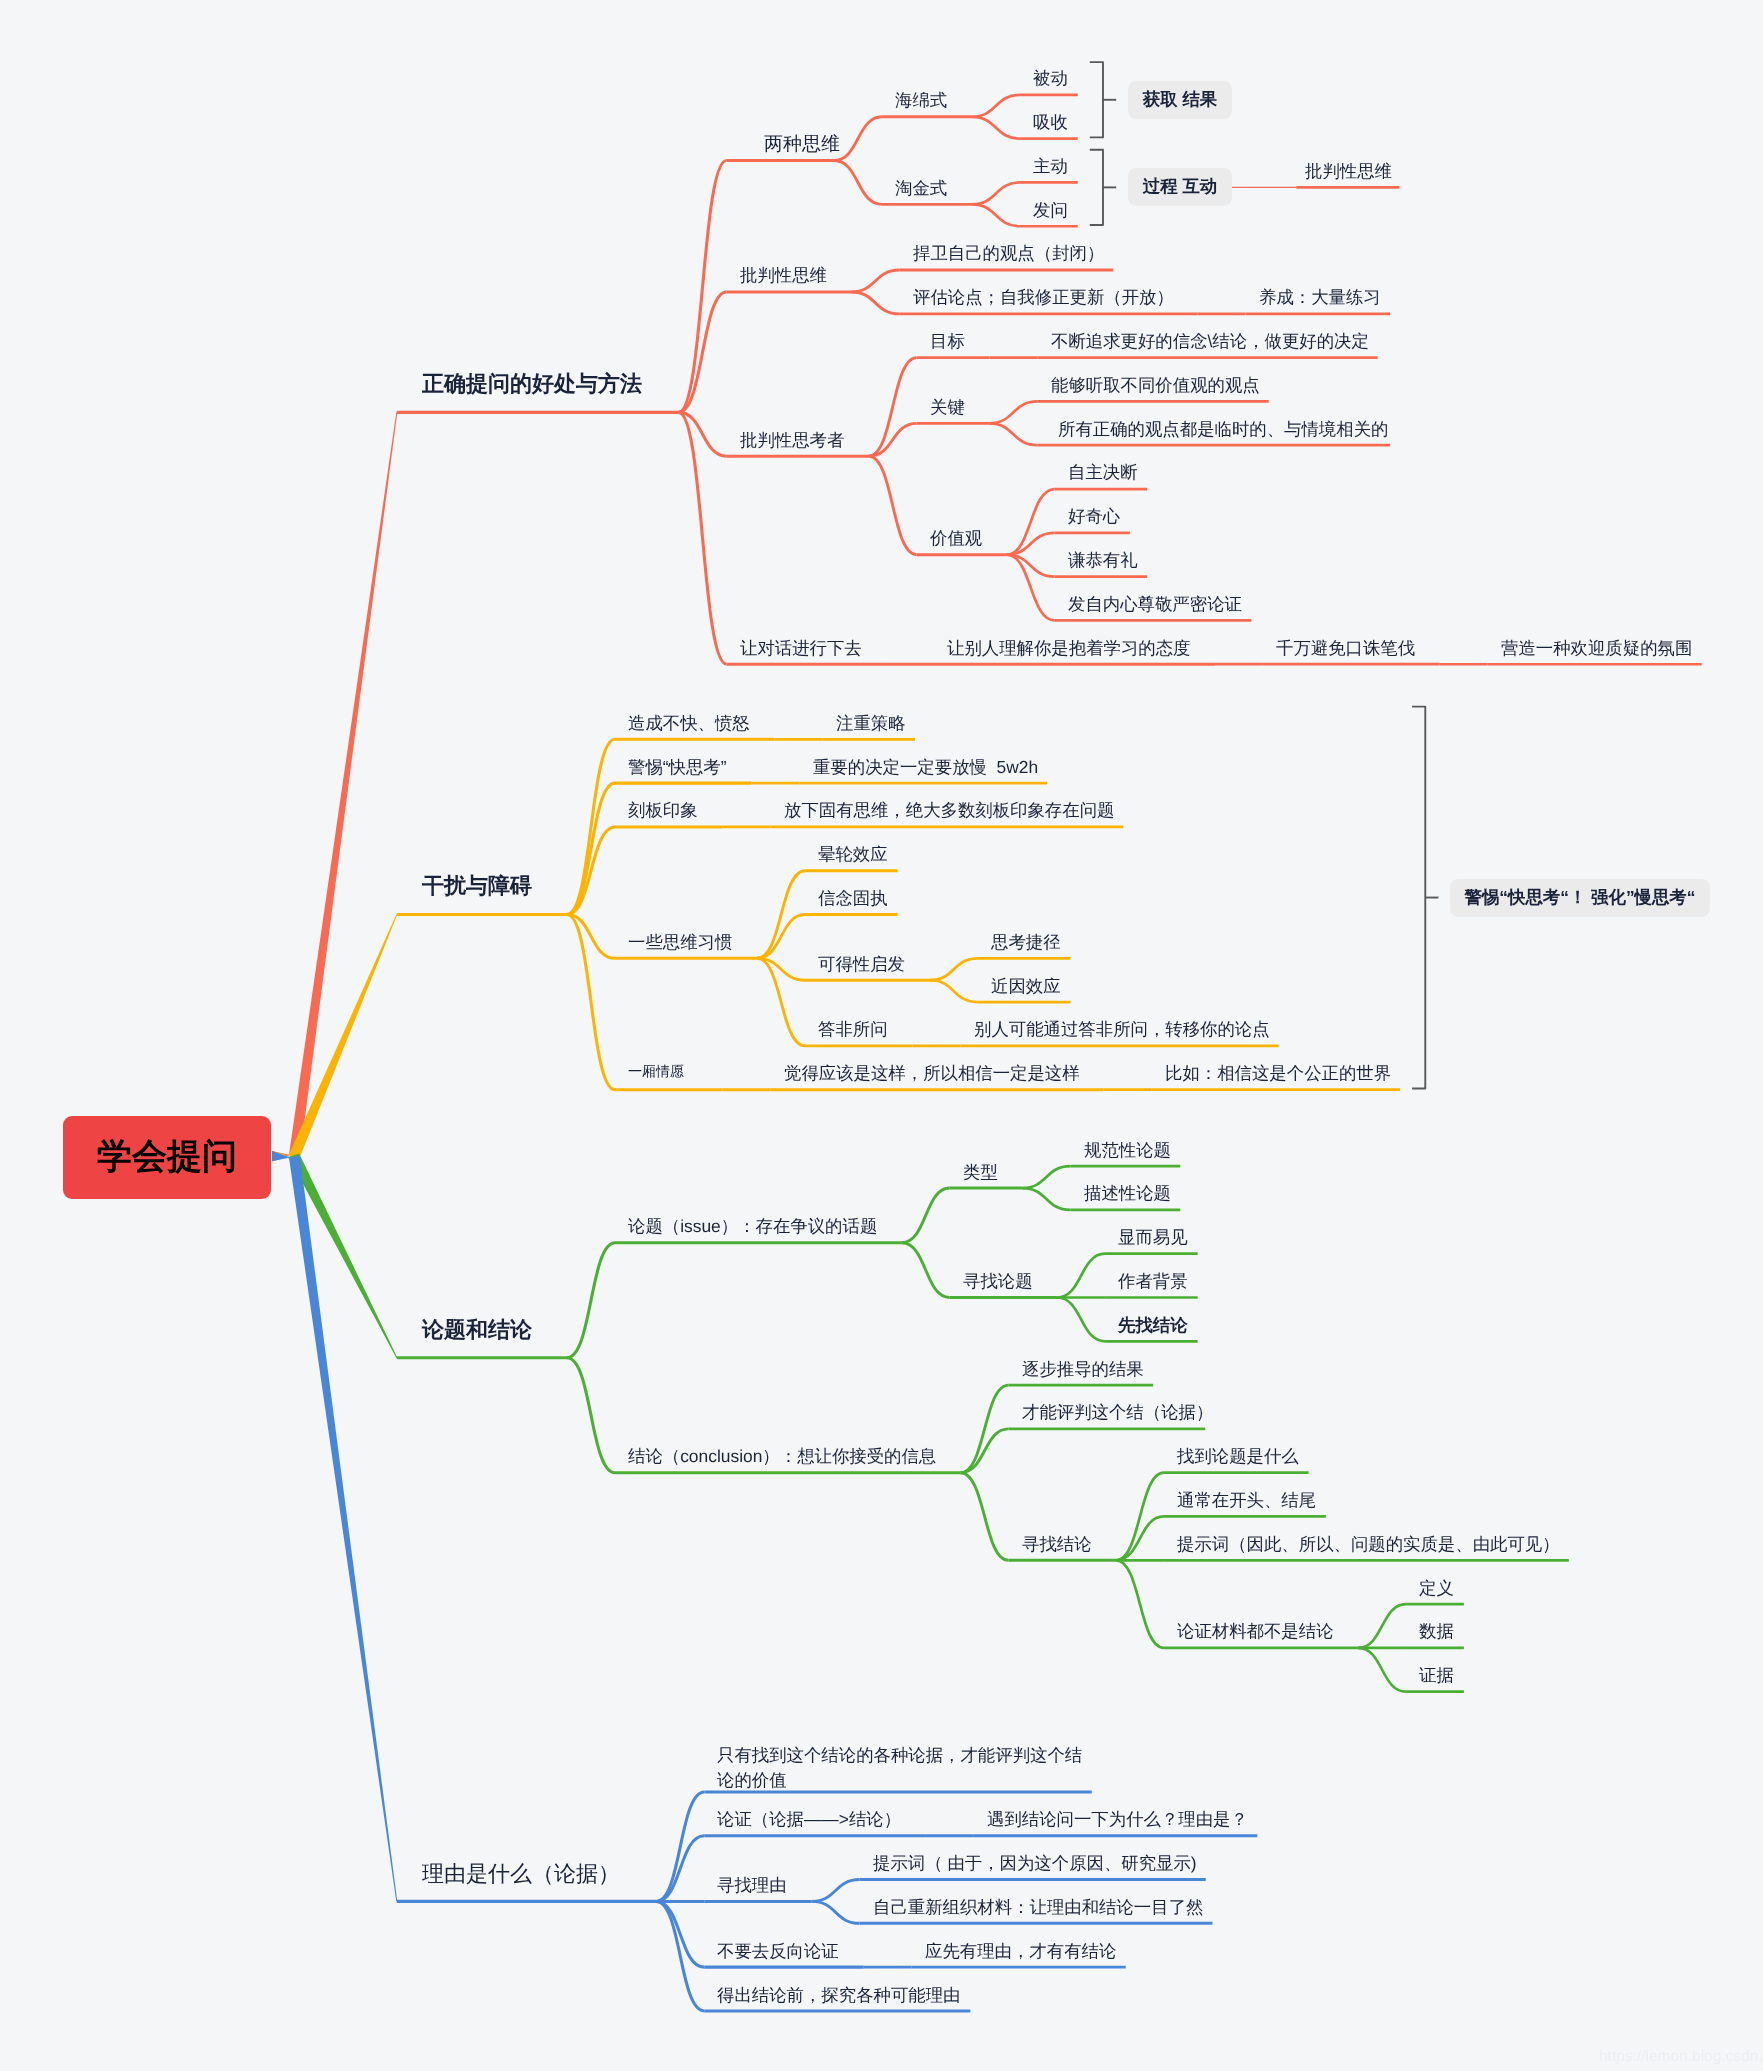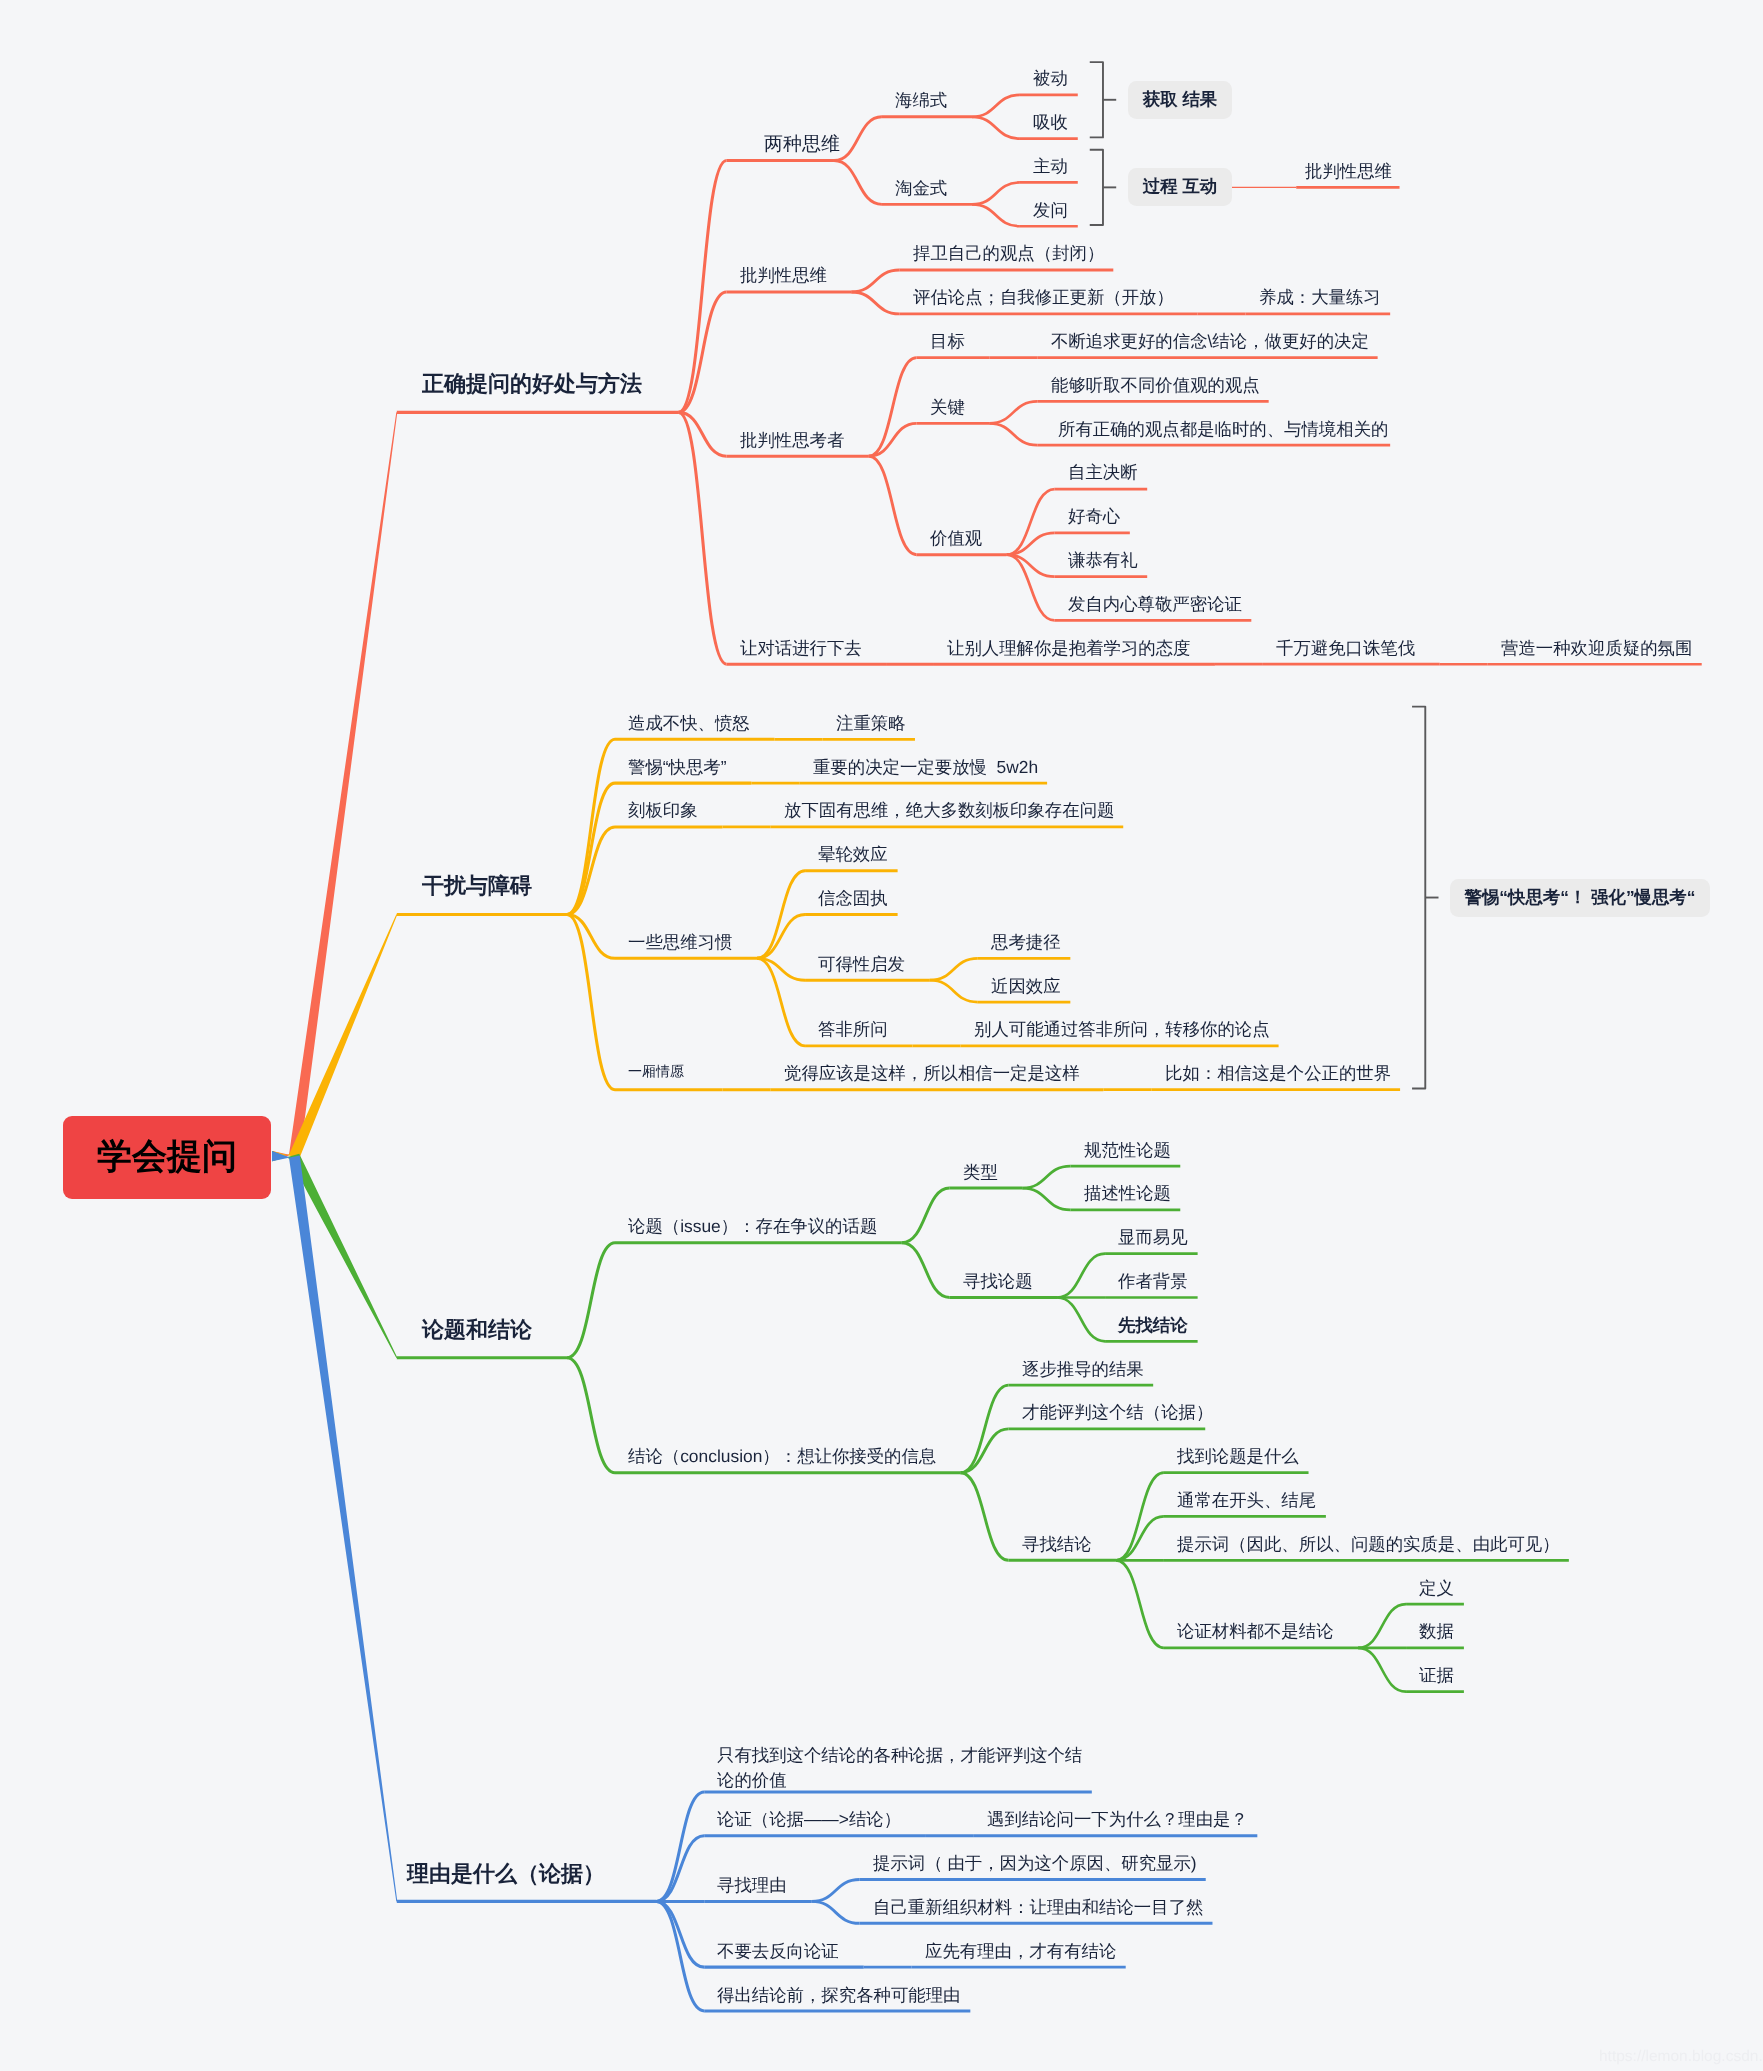--- a/index.html
+++ b/index.html
@@ -241,21 +241,21 @@
       <div class="node lvl3" style="left: 1022px; top: 1360px; font-size: 17.4px; line-height: 1.1;">逐步推导的结果</div>
       <div class="node lvl3" style="left: 1022px; top: 1403px; font-size: 17.4px; line-height: 1.1;">才能评判这个结（论据）</div>
       <div class="node lvl3" style="left: 1022px; top: 1535px; font-size: 17.4px; line-height: 1.1;">寻找结论</div>
       <div class="node lvl4" style="left: 1177px; top: 1447px; font-size: 17.4px; line-height: 1.1;">找到论题是什么</div>
       <div class="node lvl4" style="left: 1177px; top: 1491px; font-size: 17.4px; line-height: 1.1;">通常在开头、结尾</div>
       <div class="node lvl4" style="left: 1177px; top: 1535px; font-size: 17.4px; line-height: 1.1;">提示词（因此、所以、问题的实质是、由此可见）</div>
       <div class="node lvl4" style="left: 1177px; top: 1622px; font-size: 17.4px; line-height: 1.1;">论证材料都不是结论</div>
       <div class="node lvl5" style="left: 1419px; top: 1579px; font-size: 17.4px; line-height: 1.1;">定义</div>
       <div class="node lvl5" style="left: 1419px; top: 1622px; font-size: 17.4px; line-height: 1.1;">数据</div>
       <div class="node lvl5" style="left: 1419px; top: 1666px; font-size: 17.4px; line-height: 1.1;">证据</div>
-      <div class="node lvl1" style="left: 407px; top: 1862px; font-size: 22px; line-height: 1.1; font-weight: bold;">理由是什么（论据）</div>
+      <div class="node lvl1" style="left: 422px; top: 1862px; font-size: 22px; line-height: 1.1; font-weight: normal;">理由是什么（论据）</div>
       <div class="node lvl2" style="left: 717px; top: 1743px; font-size: 17.4px; line-height: 1.457;">只有找到这个结论的各种论据，才能评判这个结
 论的价值</div>
       <div class="node lvl2" style="left: 717px; top: 1810px; font-size: 17.4px; line-height: 1.1;">论证（论据——&gt;结论）</div>
       <div class="node lvl3" style="left: 987px; top: 1810px; font-size: 17.4px; line-height: 1.1;">遇到结论问一下为什么？理由是？</div>
       <div class="node lvl2" style="left: 717px; top: 1876px; font-size: 17.4px; line-height: 1.1;">寻找理由</div>
       <div class="node lvl3" style="left: 873px; top: 1854px; font-size: 17.4px; line-height: 1.1;">提示词（ 由于，因为这个原因、研究显示)</div>
       <div class="node lvl3" style="left: 873px; top: 1898px; font-size: 17.4px; line-height: 1.1;">自己重新组织材料：让理由和结论一目了然</div>
       <div class="node lvl2" style="left: 717px; top: 1942px; font-size: 17.4px; line-height: 1.1;">不要去反向论证</div>
       <div class="node lvl3" style="left: 925px; top: 1942px; font-size: 17.4px; line-height: 1.1;">应先有理由，才有有结论</div>
       <div class="node lvl2" style="left: 717px; top: 1986px; font-size: 17.4px; line-height: 1.1;">得出结论前，探究各种可能理由</div>

